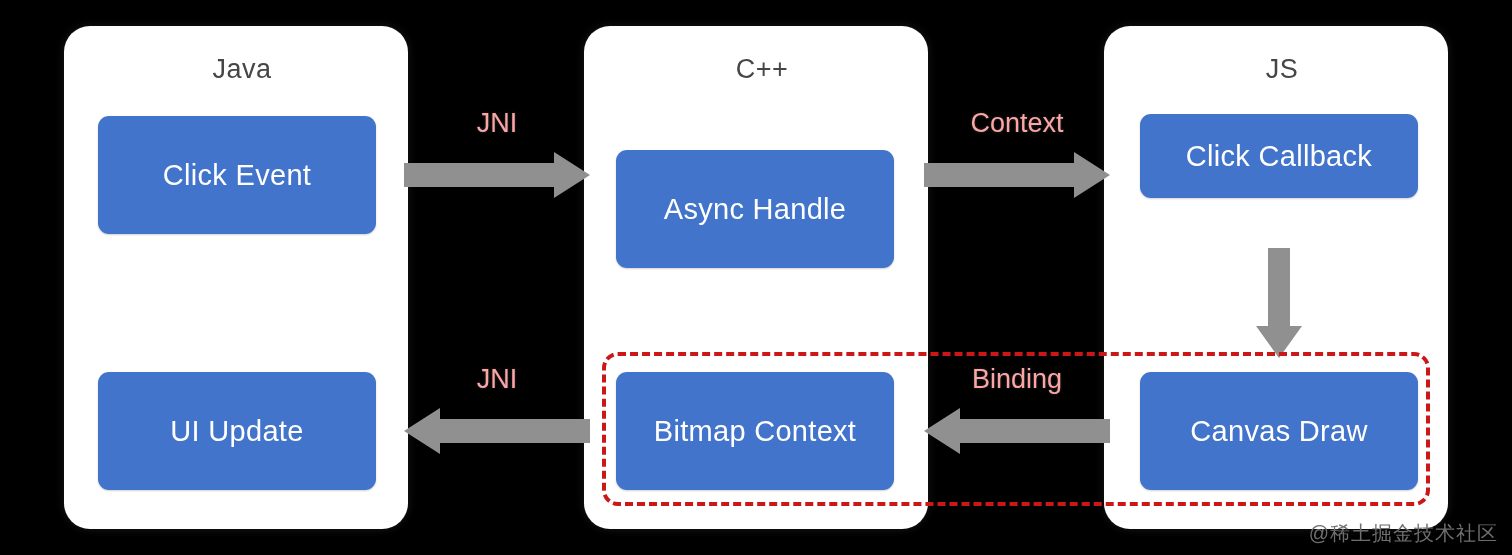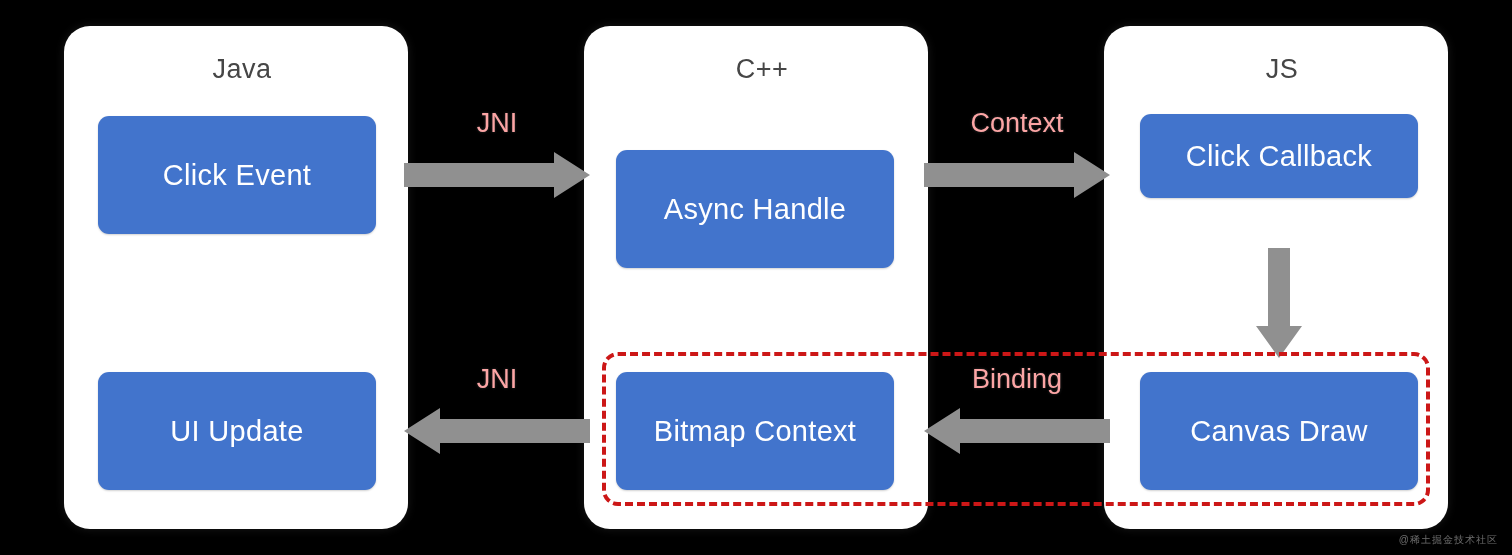--- a/index.html
+++ b/index.html
@@ -81,21 +81,21 @@
     border-radius: 16px;
     pointer-events: none;
     box-sizing: border-box;
   }
 
   
   .watermark {
     position: absolute;
     right: 14px;
     bottom: 8px;
-    font-size: 10px;
+    font-size: 20px;
     color: #6e6e6e;
     letter-spacing: 1px;
     white-space: nowrap;
   }
 </style>
 </head>
 <body>
 
 <div id="stage">
 

